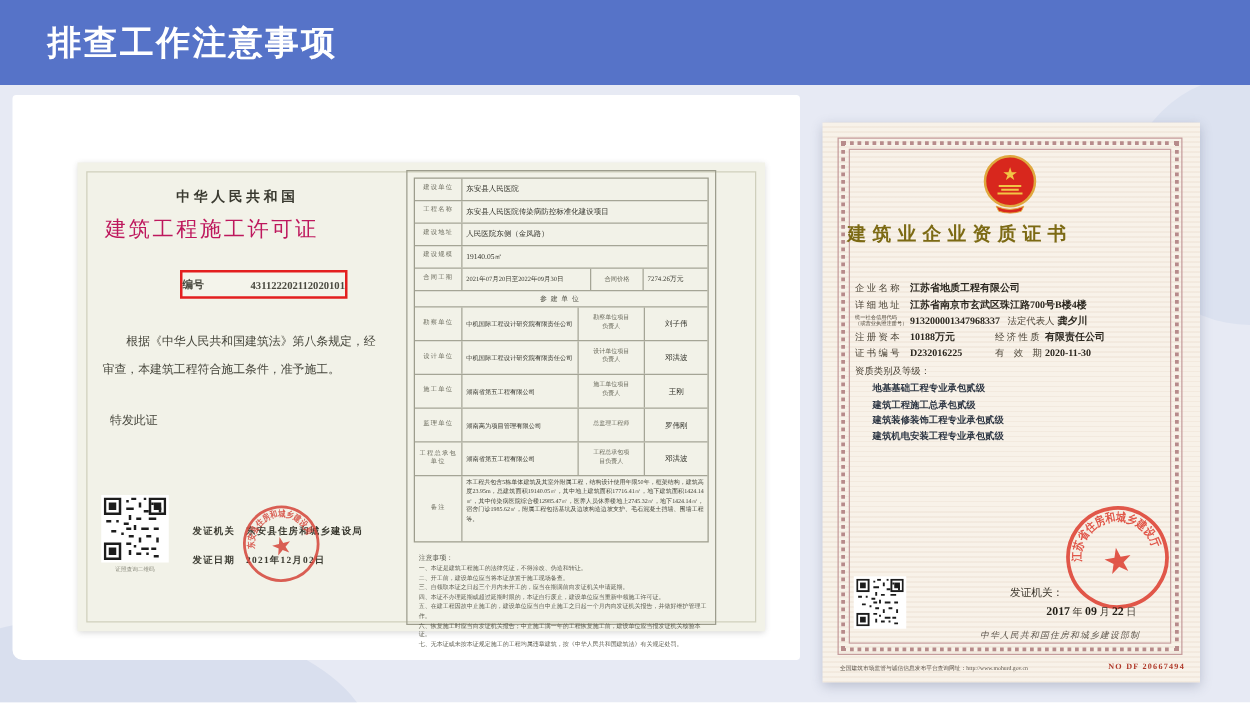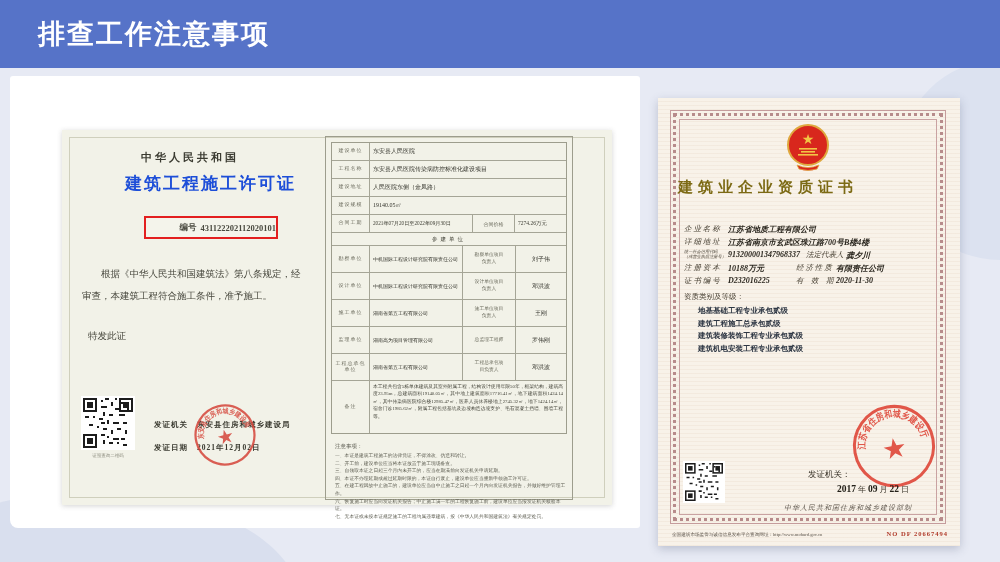--- a/index.html
+++ b/index.html
@@ -12,23 +12,23 @@
   .circle-decor{position:absolute;left:900px;top:60px;width:200px;height:200px;border-radius:50%;background:#dce2f0;z-index:0;}
   .corner-curve{position:absolute;left:-120px;bottom:-150px;width:420px;height:220px;border-radius:50%;background:#d9dfee;z-index:0;}
   .white-panel{position:absolute;left:10px;top:76px;width:630px;height:452px;background:#ffffff;border-radius:3px 3px 3px 8px;z-index:1;}
 
   
   .cert-left{position:absolute;left:62px;top:130px;width:550px;height:375px;background:#f2f2e8;
              box-shadow:0 1px 5px rgba(60,60,60,.22);z-index:2;
              font-family:"Liberation Serif","DejaVu Serif",serif;color:#3c3c32;}
   .cert-left .inner-frame{position:absolute;left:7px;top:7px;width:534px;height:359px;border:1px solid #cfcfbc;}
   .cl-country{position:absolute;left:40px;top:20px;width:176px;text-align:center;font-size:11px;font-weight:bold;letter-spacing:3px;color:#3a3a30;}
-  .cl-title{position:absolute;left:22px;top:42px;width:212px;text-align:right;font-size:17px;font-weight:bold;letter-spacing:2px;color:#1d4ed8;}
+  .cl-title{position:absolute;left:22px;top:42px;width:212px;text-align:left;font-size:17px;font-weight:normal;letter-spacing:2px;color:#be185d;}
   .cl-numbox{position:absolute;left:82px;top:86px;width:130px;height:19px;border:2px solid #e31f1f;
-             display:flex;align-items:center;justify-content:flex-end;font-size:8.5px;font-weight:bold;color:#4a4a40;gap:4px;background:rgba(255,255,255,.15);}
+             display:flex;align-items:center;justify-content:space-between;font-size:8.5px;font-weight:bold;color:#4a4a40;gap:4px;background:rgba(255,255,255,.15);}
   .cl-body{position:absolute;left:20px;top:133px;width:220px;font-size:9.5px;line-height:22px;text-indent:2em;color:#46463c;}
   .cl-grant{position:absolute;left:26px;top:200px;font-size:9.5px;color:#46463c;}
   .qr{background:#fff;padding:2px;box-sizing:border-box;display:block;}
   .cl-qr{position:absolute;left:19px;top:266px;width:54px;height:54px;}
   .cl-qr-caption{position:absolute;left:12px;top:323px;width:68px;text-align:center;font-size:4.5px;color:#8a8a7c;}
   .cl-issuer{position:absolute;left:92px;top:273px;font-size:7.5px;font-weight:bold;color:#3a3a30;letter-spacing:1px;margin-top:17px;}
   .cl-date{position:absolute;left:92px;top:313px;font-size:7.5px;font-weight:bold;color:#3a3a30;letter-spacing:1px;}
   .cl-issuer span,.cl-date span{margin-right:6px;}
   .seal{position:absolute;opacity:.85;}
   .seal-left{left:131px;top:273px;width:64px;height:64px;transform:rotate(-14deg);}
@@ -61,21 +61,21 @@
               background-image:repeating-linear-gradient(0deg,rgba(196,160,130,.10) 0 1px,transparent 1px 4px);
               box-shadow:0 3px 9px rgba(70,80,110,.28);z-index:2;
               font-family:"Liberation Serif","DejaVu Serif",serif;color:#3a342a;}
   .rose-frame{position:absolute;left:12px;top:12px;width:276px;height:414px;border:1px solid #c59c9c;box-sizing:border-box;}
   .rose-frame::before{content:"";position:absolute;inset:2px;border:3px dotted #b78b8b;}
   .rose-frame::after{content:"";position:absolute;inset:8px;border:1px solid #c9a2a2;}
   .emblem{position:absolute;left:128px;top:25px;width:44px;height:48px;}
   .cr-title{position:absolute;left:20px;top:80px;width:262px;text-align:left;font-size:15px;font-weight:bold;letter-spacing:5px;color:#7c6a14;}
   .cr-subtitle{position:absolute;left:20px;top:102px;width:262px;text-align:center;font-size:8px;letter-spacing:2px;color:#756a4a;}
   .info{position:absolute;left:26px;top:126px;width:252px;}
-  .info-line{display:flex;align-items:flex-start;height:13px;font-size:8px;font-style:italic;}
+  .info-line{display:flex;align-items:center;height:13px;font-size:8px;}
   .ilabel{width:44px;flex:none;color:#4a4336;font-size:7.5px;}
   .ivalue{font-weight:bold;color:#2c2820;}
   .ilabel2{width:40px;flex:none;color:#4a4336;font-size:7.5px;margin-left:6px;}
   .codelabel{width:44px;flex:none;font-size:4.2px;line-height:4.8px;color:#4a4336;}
   .w60{width:62px;flex:none;}
   .qual-title{margin-top:3px;height:13px;font-size:7.5px;color:#4a4336;}
   .qual-line{margin-left:14px;font-size:7.5px;font-weight:bold;color:#2e3744;line-height:12.6px;}
   .cr-qr{position:absolute;left:25px;top:363px;width:42px;height:42px;}
   .cr-issuer{position:absolute;left:150px;top:371px;font-size:8.5px;color:#3a342a;}
   .cr-date{position:absolute;left:150px;top:386px;width:130px;text-align:center;font-size:8px;color:#3a342a;}

